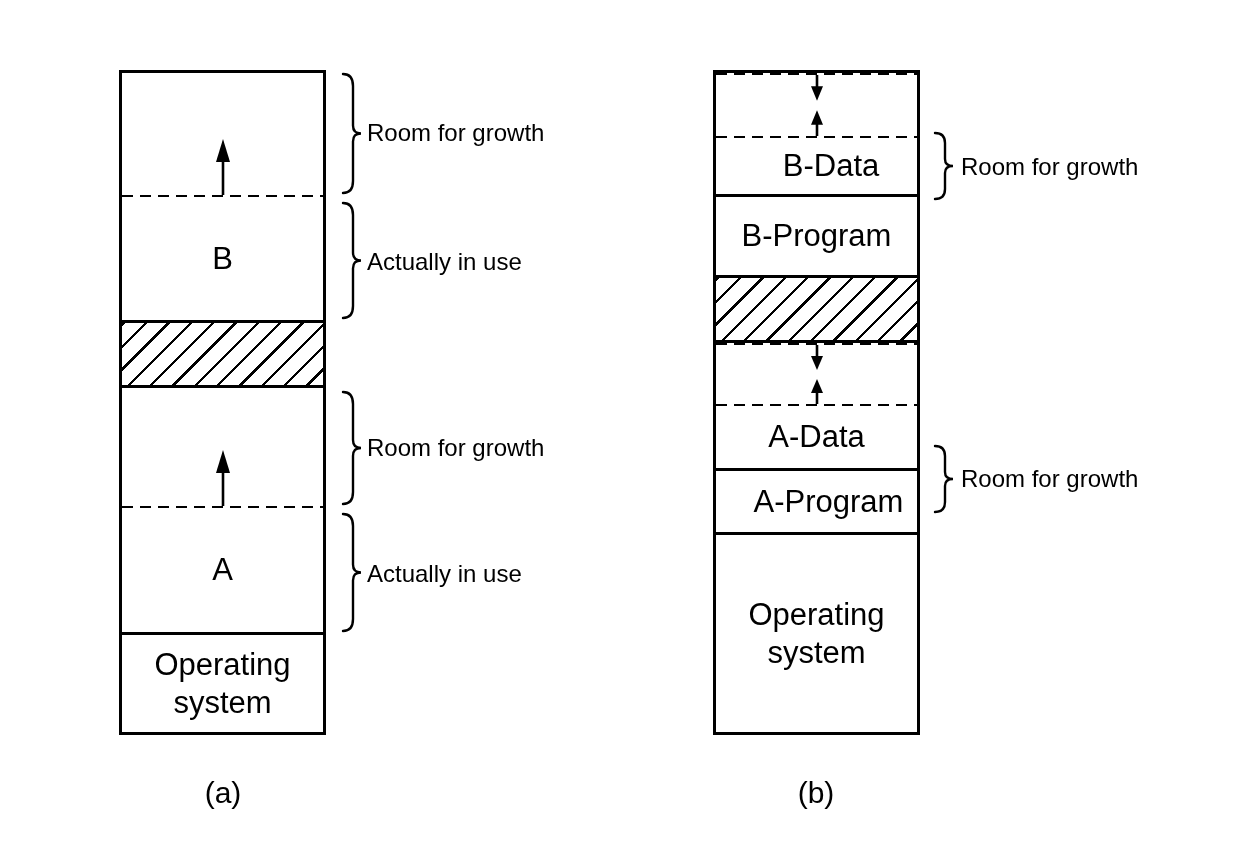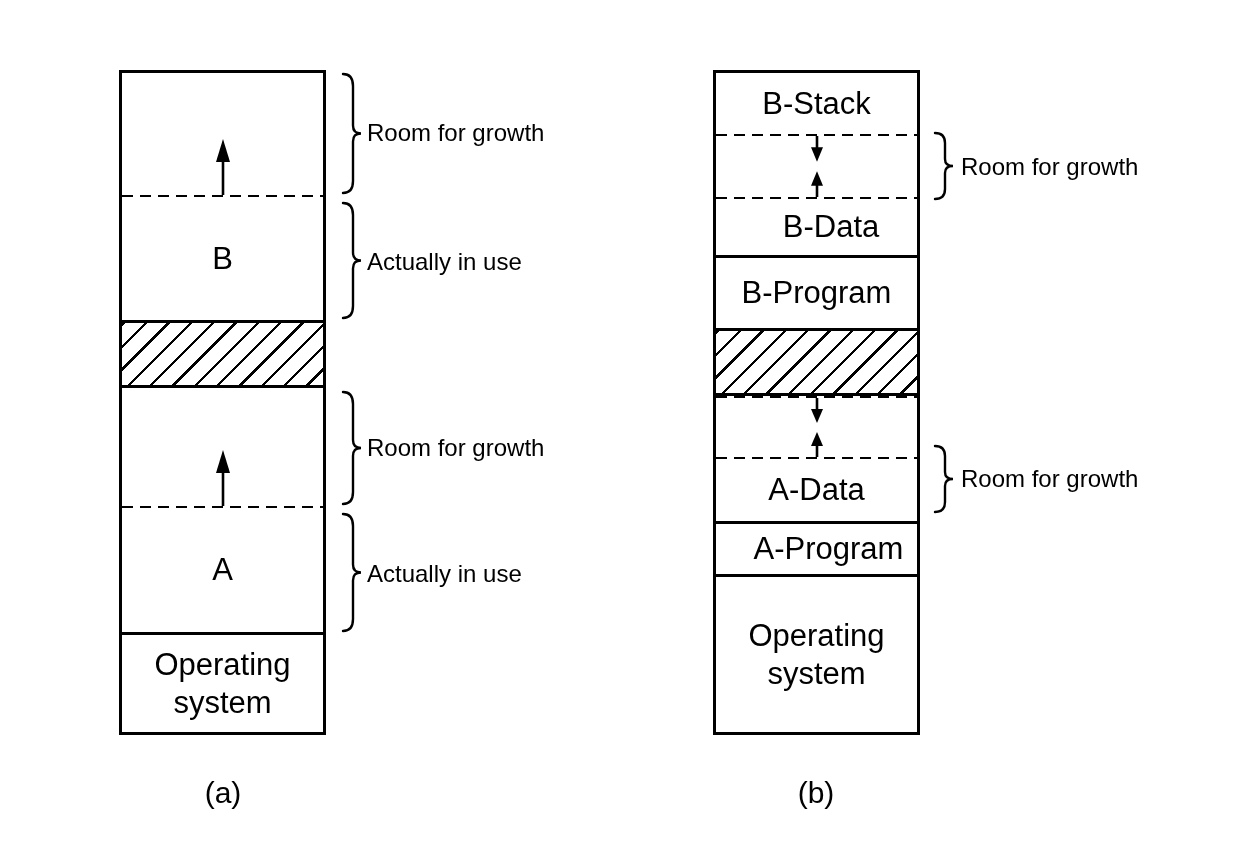--- a/index.html
+++ b/index.html
@@ -61,25 +61,25 @@
   .a-room-b { height: 122px; }
   .a-proc-b { height: 123px; }
   .a-room-a { height: 118px; }
   .a-proc-a { height: 124px; }
   .a-os     { flex: 1; }
 
   
   .b-bstack { height: 61px; }
   .b-room-b { height: 61px; }
   .b-bdata  { height: 56px; margin-left: 29px; }
-  .b-bprog  { height: 70px; }
+  .b-bprog  { height: 78px; }
   .b-astack { height: 57px; }
   .b-room-a { height: 59px; }
   .b-adata  { height: 62px; }
-  .b-aprog  { height: 50px; margin-left: 24px; }
+  .b-aprog  { height: 61px; margin-left: 24px; }
   .b-os     { flex: 1; }
 
   
   .arrow-up {
     position: absolute;
     bottom: 0; left: 50%;
     transform: translateX(-50%);
   }
   .arrow-converge {
     position: absolute;
@@ -179,23 +179,20 @@
 
   <div class="ann" id="ann-a1">Room for growth</div>
   <div class="ann" id="ann-a2">Actually in use</div>
   <div class="ann" id="ann-a3">Room for growth</div>
   <div class="ann" id="ann-a4">Actually in use</div>
 
   <div class="cap" id="cap-a">(a)</div>
 
   <div class="memcol" id="col-b">
 
-    <div class="sec b-bstack">
-      <div class="lbl">B-Stack</div>
-    </div>
 
     <div class="dash"></div>
 
     <div class="sec b-room-b">
       <svg class="arrow-converge" width="30" viewBox="0 0 30 59" preserveAspectRatio="none">
         <line x1="15" y1="0" x2="15" y2="12" stroke="#000" stroke-width="2.6"></line>
         <polygon points="15,25 9,11 21,11" fill="#000"></polygon>
         <line x1="15" y1="59" x2="15" y2="47" stroke="#000" stroke-width="2.6"></line>
         <polygon points="15,34 9,48 21,48" fill="#000"></polygon>
       </svg>

